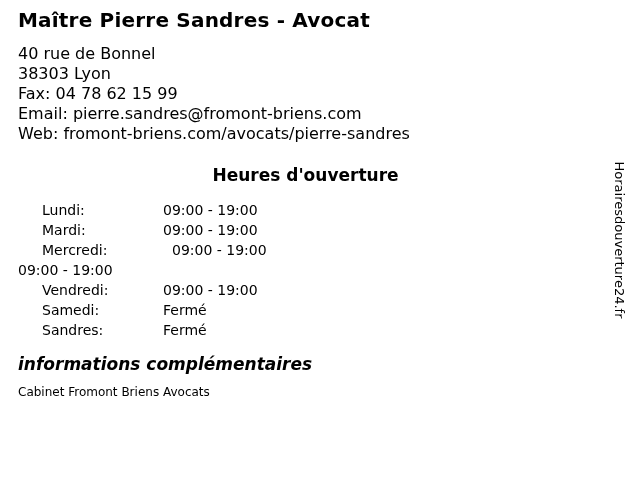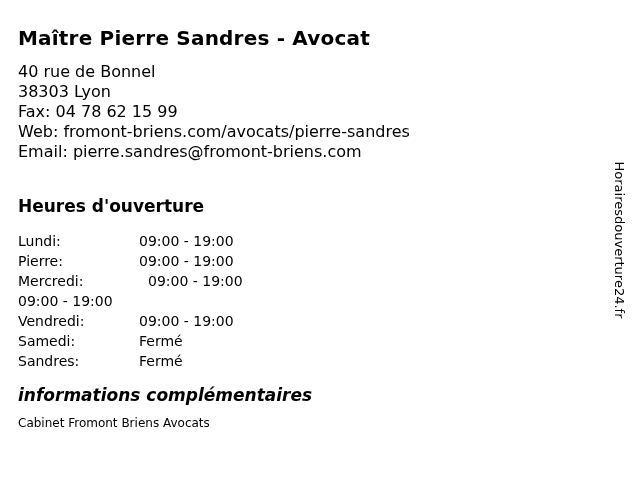--- a/index.html
+++ b/index.html
@@ -13,46 +13,46 @@
     position: relative;
     overflow: hidden;
   }
   .content {
     position: absolute;
     left: 18px;
     top: 0;
     width: 575px;
   }
   .page-title {
-    margin: 26px 0 0 0;
+    margin: 8px 0 0 0;
     font-size: 20px;
     line-height: 24px;
     font-weight: bold;
     letter-spacing: 0.2px;
   }
   .contact-block {
     margin-top: 12px;
     font-size: 16px;
     line-height: 20px;
   }
   .contact-line { white-space: nowrap; }
   .section-heading {
     margin: 0;
     font-size: 17px;
     line-height: 20px;
     font-weight: bold;
   }
-  .hours-heading { margin-top: 34px; }
+  .hours-heading { margin-top: 21px; text-align: center; }
   .hours-table {
     margin-top: 15px;
     font-size: 14px;
     line-height: 20px;
   }
   .hours-row { display: flex; }
-  .hours-day { width: 121px; flex: 0 0 auto; }
+  .hours-day { width: 121px; flex: 0 0 auto; margin-left: 24px; }
   .hours-time { white-space: nowrap; }
   .hours-time.indent { padding-left: 9px; }
   .extra-heading { margin-top: 14px; font-style: italic; }
   .extra-text {
     margin-top: 8px;
     font-size: 12px;
     line-height: 20px;
   }
   .watermark {
     position: absolute;
@@ -70,33 +70,33 @@
 <body>
 
 <div class="content">
 
   <h1 class="page-title">Maître Pierre Sandres - Avocat</h1>
 
   <div class="contact-block">
     <div class="contact-line">40 rue de Bonnel</div>
     <div class="contact-line">38303 Lyon</div>
     <div class="contact-line"><span>Fax:</span> <span>04 78 62 15 99</span></div>
+    <div class="contact-line"><span>Email:</span> <span>pierre.sandres@fromont-briens.com</span></div>
     <div class="contact-line"><span>Web:</span> <span>fromont-briens.com/avocats/pierre-sandres</span></div>
-    <div class="contact-line"><span>Email:</span> <span>pierre.sandres@fromont-briens.com</span></div>
   </div>
 
   <h2 class="section-heading hours-heading">Heures d'ouverture</h2>
 
   <div class="hours-table">
     <div class="hours-row">
       <span class="hours-day">Lundi:</span>
       <span class="hours-time">09:00 - 19:00</span>
     </div>
     <div class="hours-row">
-      <span class="hours-day">Pierre:</span>
+      <span class="hours-day">Mardi:</span>
       <span class="hours-time">09:00 - 19:00</span>
     </div>
     <div class="hours-row">
       <span class="hours-day">Mercredi:</span>
       <span class="hours-time indent">09:00 - 19:00</span>
     </div>
     <div class="hours-row">
       <span class="hours-time">09:00 - 19:00</span>
     </div>
     <div class="hours-row">

